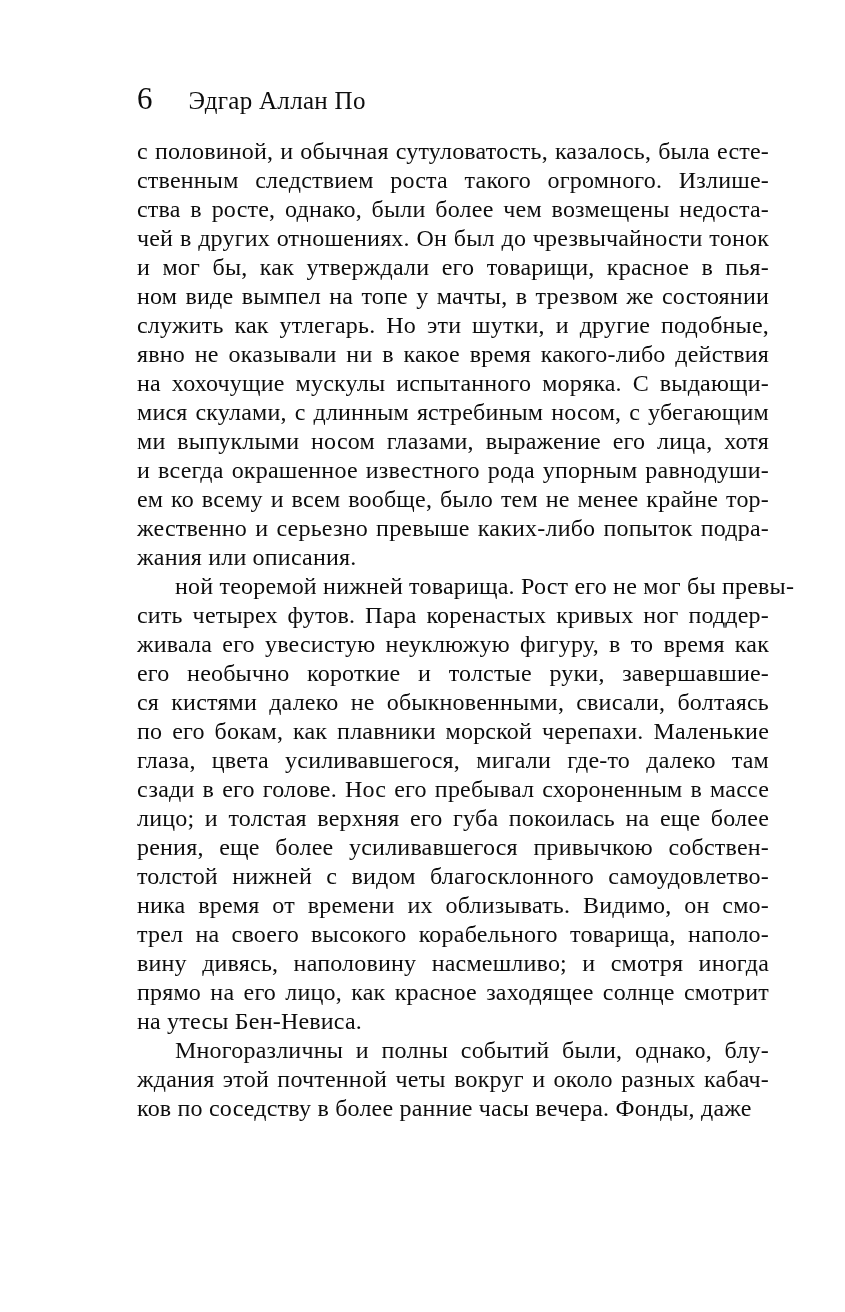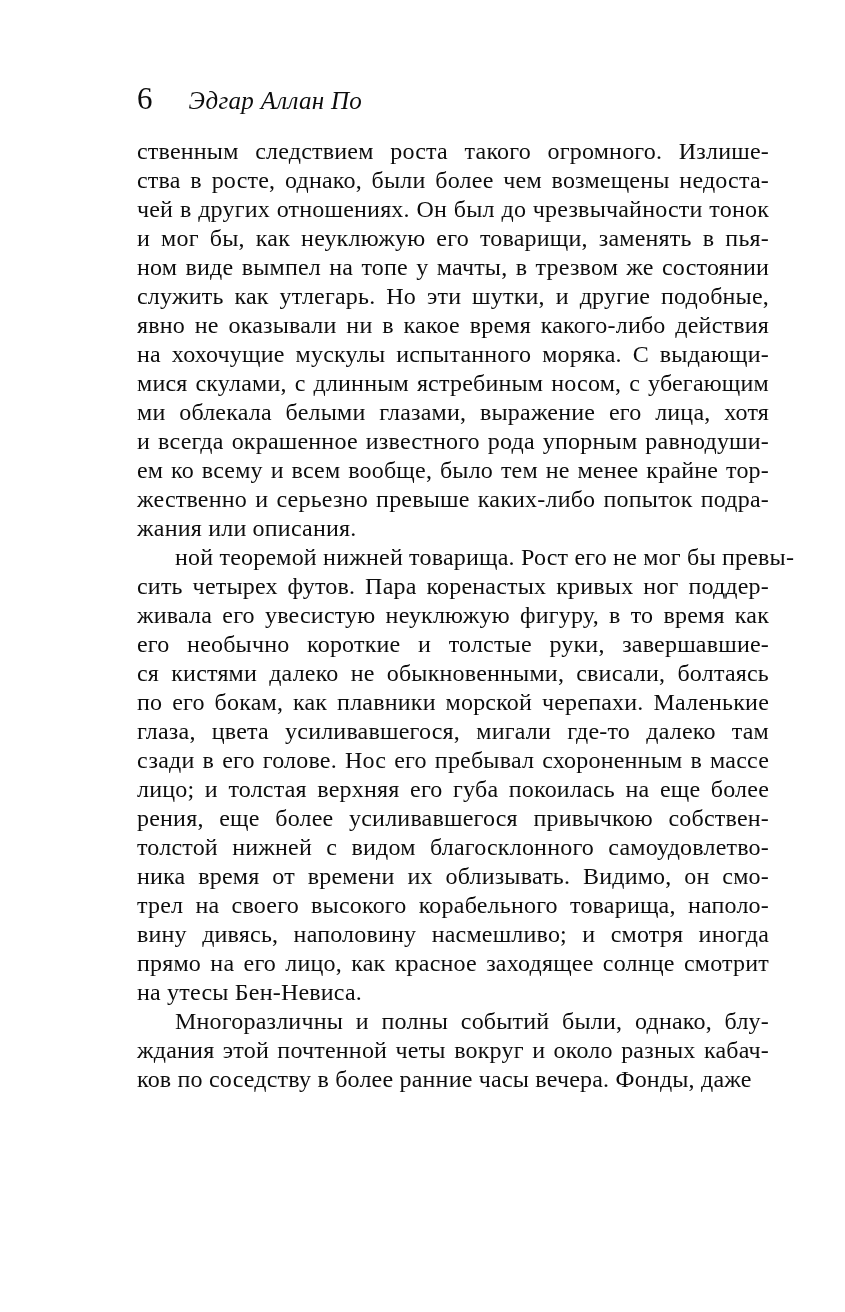--- a/index.html
+++ b/index.html
@@ -27,21 +27,20 @@
   }
   .page-number {
     font-size: 31px;
     line-height: 34px;
     font-weight: normal;
   }
   .running-head {
     margin-left: 36px;
     font-size: 25px;
     line-height: 34px;
-    font-style: italic;
     letter-spacing: 0.3px;
   }
   .body-text {
     position: absolute;
     left: 137px;
     top: 137px;
     width: 632px;
     font-size: 24px;
   }
   .paragraph { margin: 0; padding: 0; }
@@ -67,30 +66,31 @@
 
 <div class="page">
 
   <div class="page-header">
     <span class="page-number">6</span>
     <span class="running-head">Эдгар Аллан По</span>
   </div>
 
   <div class="body-text">
     <div class="paragraph">
+        <div class="line">с половиной, и обычная сутуловатость, казалось, была есте-</div>
         <div class="line">ственным следствием роста такого огромного. Излише-</div>
         <div class="line">ства в росте, однако, были более чем возмещены недоста-</div>
         <div class="line">чей в других отношениях. Он был до чрезвычайности тонок</div>
-        <div class="line">и мог бы, как неуклюжую его товарищи, заменять в пья-</div>
+        <div class="line">и мог бы, как утверждали его товарищи, красное в пья-</div>
         <div class="line">ном виде вымпел на топе у мачты, в трезвом же состоянии</div>
         <div class="line">служить как утлегарь. Но эти шутки, и другие подобные,</div>
         <div class="line">явно не оказывали ни в какое время какого-либо действия</div>
         <div class="line">на хохочущие мускулы испытанного моряка. С выдающи-</div>
         <div class="line">мися скулами, с длинным ястребиным носом, с убегающим</div>
-        <div class="line">ми облекала белыми глазами, выражение его лица, хотя</div>
+        <div class="line">ми выпуклыми носом глазами, выражение его лица, хотя</div>
         <div class="line">и всегда окрашенное известного рода упорным равнодуши-</div>
         <div class="line">ем ко всему и всем вообще, было тем не менее крайне тор-</div>
         <div class="line">жественно и серьезно превыше каких-либо попыток подра-</div>
         <div class="line last">жания или описания.</div>
       </div>
     <div class="paragraph indented">
         <div class="line">ной теоремой нижней товарища. Рост его не мог бы превы-</div>
         <div class="line">сить четырех футов. Пара коренастых кривых ног поддер-</div>
         <div class="line">живала его увесистую неуклюжую фигуру, в то время как</div>
         <div class="line">его необычно короткие и толстые руки, завершавшие-</div>

